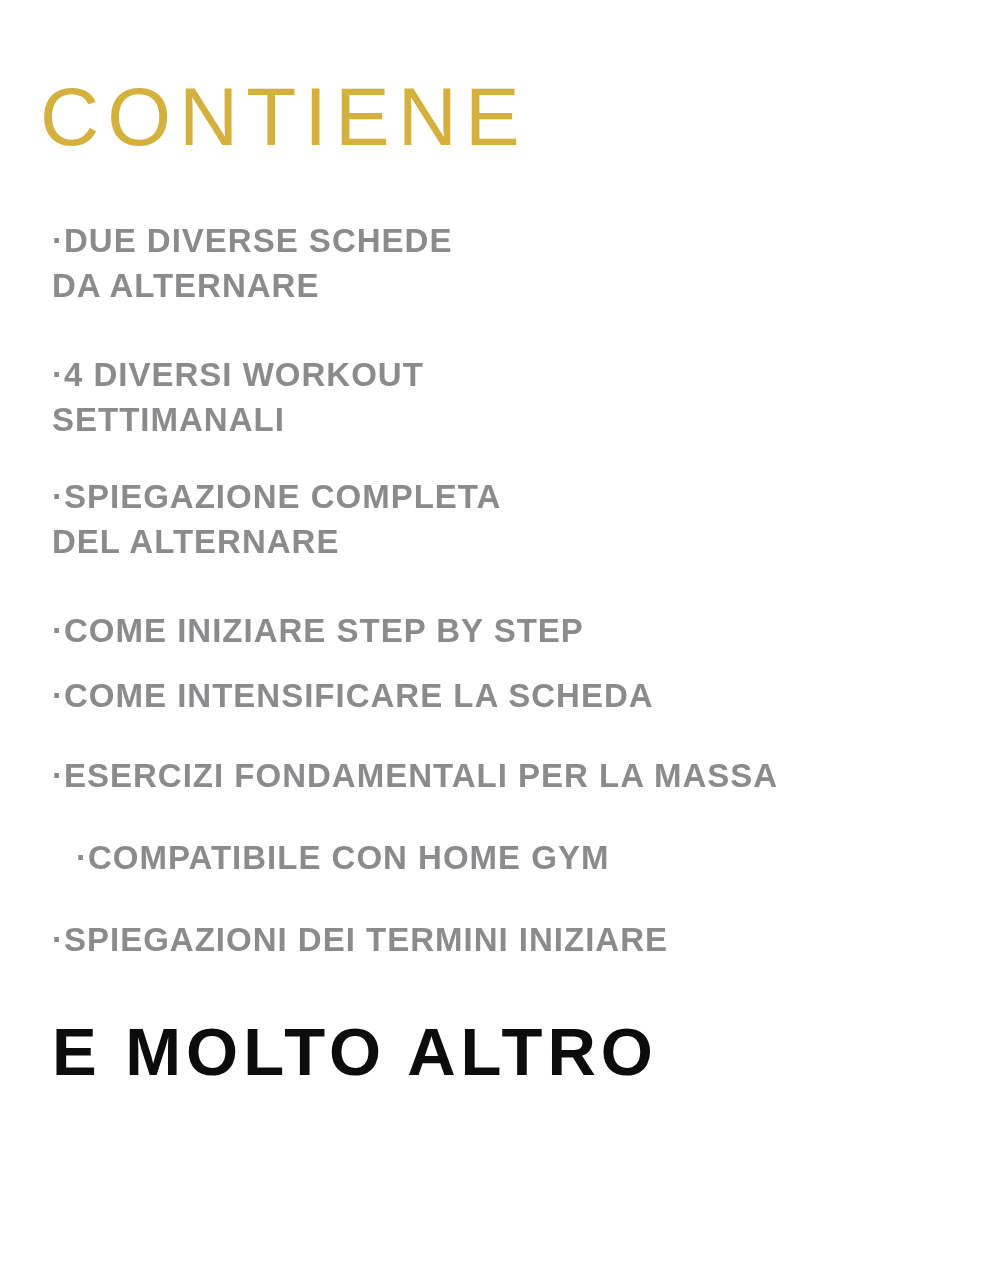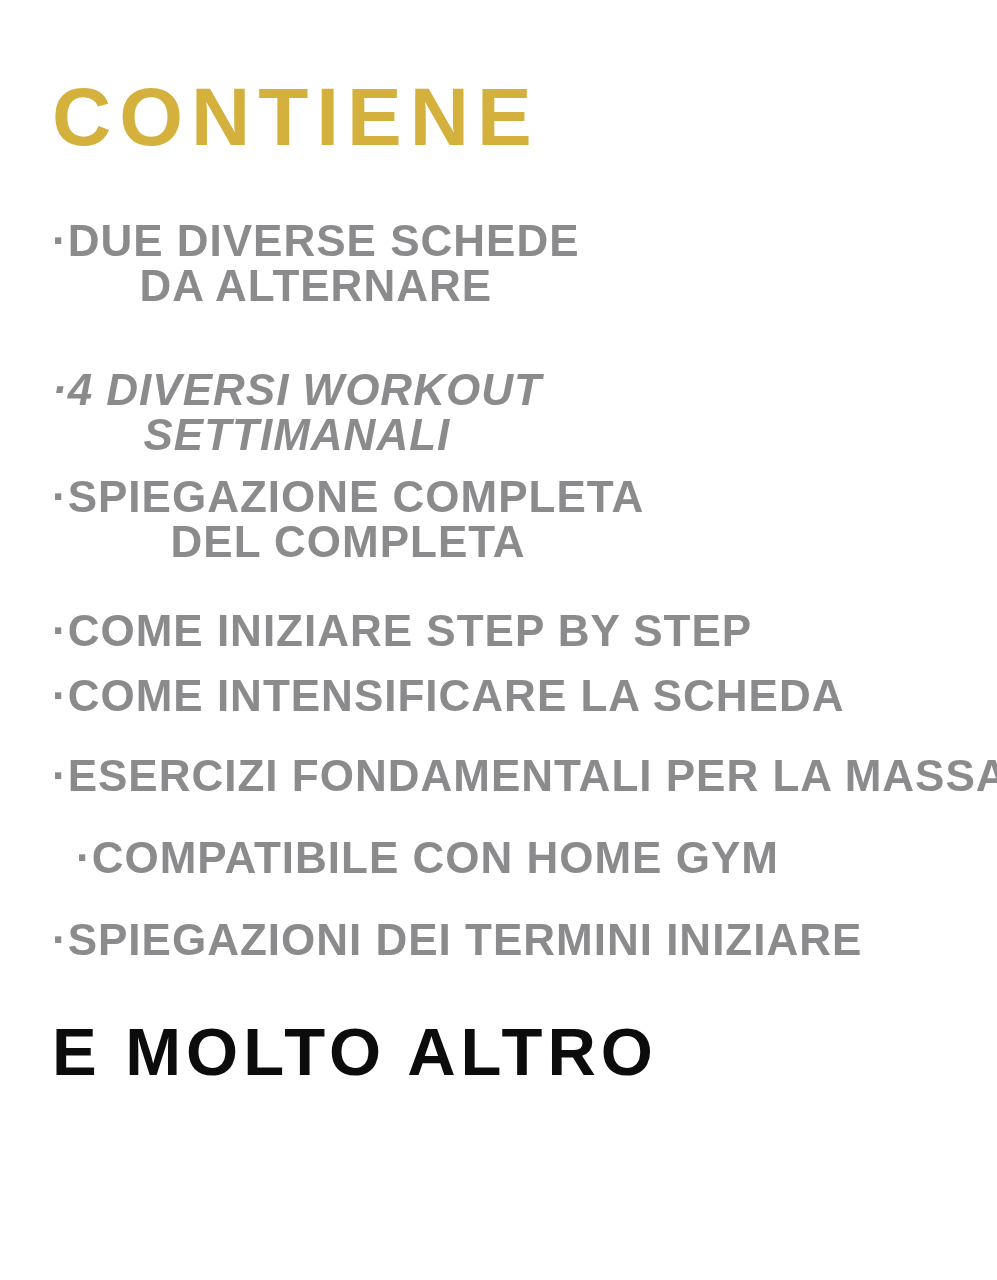--- a/index.html
+++ b/index.html
@@ -10,51 +10,50 @@
   .canvas {
     position: relative;
     width: 997px;
     height: 1280px;
     background: var(--background, #ffffff);
     font-family: "Liberation Sans", "DejaVu Sans", sans-serif;
     overflow: hidden;
   }
   .title {
     position: absolute;
-    left: 52px;
+    left: 40px;
     top: 76px;
     margin: 0;
     font-size: 82px;
-    font-weight: bold;
+    font-weight: normal;
     letter-spacing: 8px;
     line-height: 1;
     color: var(--gold, #d4b03c);
     white-space: nowrap;
   }
   .list {
     position: absolute;
     inset: 0;
     margin: 0;
     padding: 0;
     list-style: none;
   }
   .item {
     position: absolute;
     left: 52px;
-    font-size: 44px;
+    font-size: 33px;
     font-weight: bold;
     letter-spacing: 1px;
     line-height: 45px;
     color: var(--gray, #8b8b8d);
     white-space: nowrap;
-    text-align: center;
   }
   .item .ln { display: block; }
   .list li:nth-child(1) { top: 218px; }
-  .list li:nth-child(2) { top: 367px; font-style: italic; }
+  .list li:nth-child(2) { top: 352px; }
   .list li:nth-child(3) { top: 468px; margin-top: 6px; }
   .list li:nth-child(4) { top: 590px; margin-top: 18px; }
   .list li:nth-child(5) { top: 673px; }
   .list li:nth-child(6) { top: 753px; }
   .list li:nth-child(7) { top: 835px; margin-left: 24px; }
   .list li:nth-child(8) { top: 917px; }
   .footer-title {
     position: absolute;
     left: 52px;
     top: 1018px;
@@ -78,21 +77,21 @@
     <li class="item">
       <span class="ln">·DUE DIVERSE SCHEDE</span>
       <span class="ln">DA ALTERNARE</span>
     </li>
     <li class="item">
       <span class="ln">·4 DIVERSI WORKOUT</span>
       <span class="ln">SETTIMANALI</span>
     </li>
     <li class="item">
       <span class="ln">·SPIEGAZIONE COMPLETA</span>
-      <span class="ln">DEL COMPLETA</span>
+      <span class="ln">DEL ALTERNARE</span>
     </li>
     <li class="item">
       <span class="ln">·COME INIZIARE STEP BY STEP</span>
     </li>
     <li class="item">
       <span class="ln">·COME INTENSIFICARE LA SCHEDA</span>
     </li>
     <li class="item">
       <span class="ln">·ESERCIZI FONDAMENTALI PER LA MASSA</span>
     </li>

